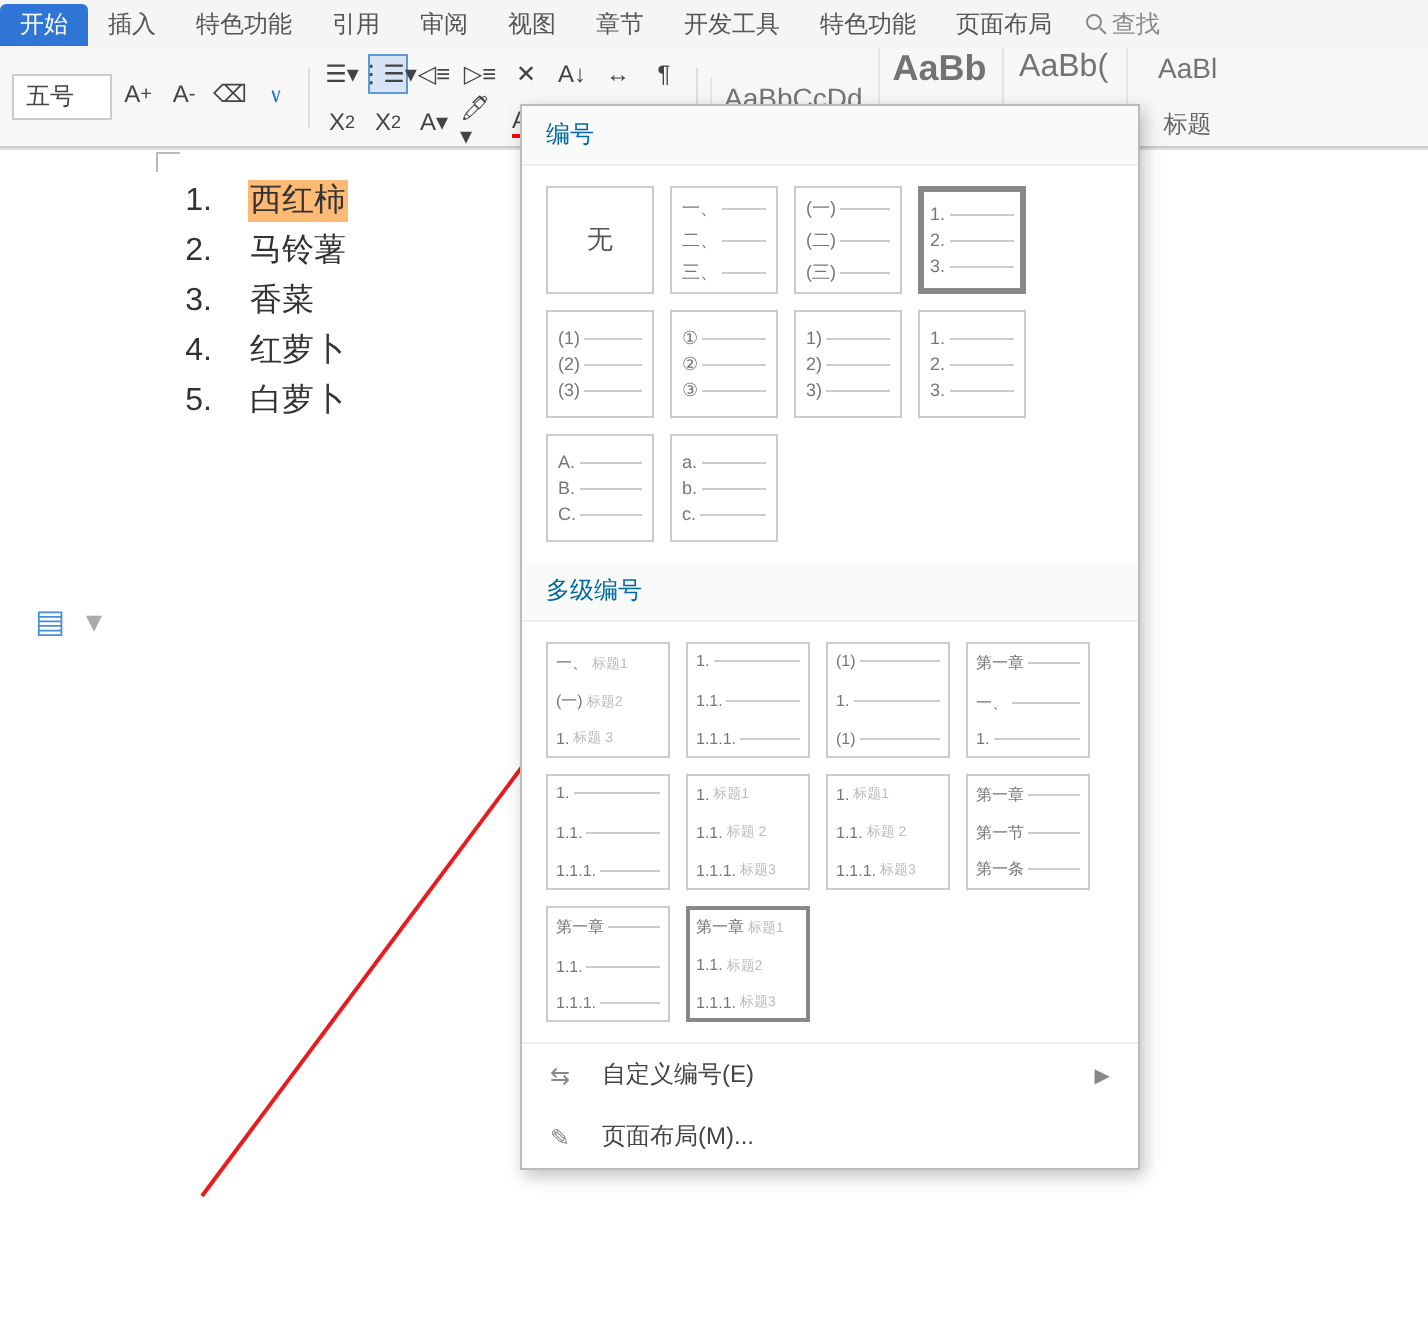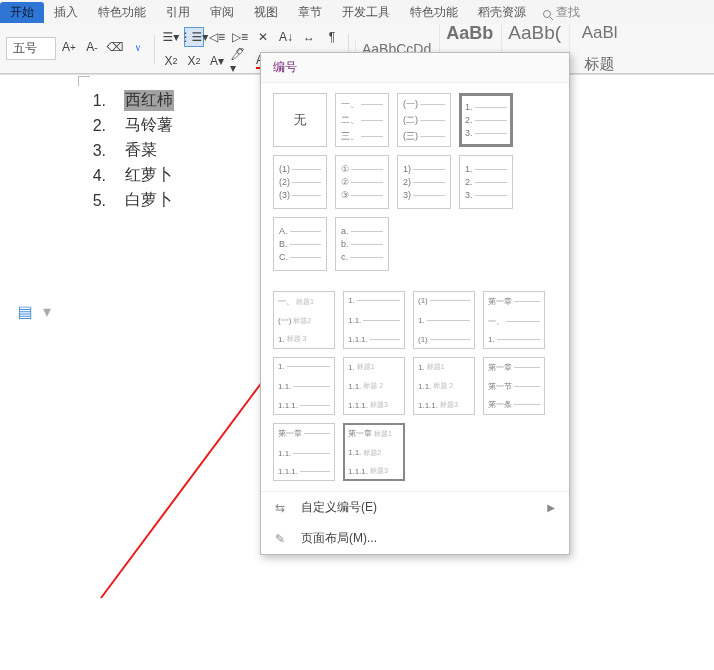--- a/index.html
+++ b/index.html
@@ -1,46 +1,46 @@
 <!DOCTYPE html>
 <html><head>
   <meta charset="utf-8">
   <style>
     * { box-sizing: border-box; margin: 0; padding: 0; }
     body { font-family: "Microsoft YaHei", Arial, sans-serif; background: #fff; width: 714px; height: 670px; overflow: hidden; position: relative; }
     
     .ribbon { background: #f5f5f5; border-bottom: 1px solid #ddd; }
     .tabs { display: flex; align-items: center; height: 24px; font-size: 12px; color: #555; }
     .tab { padding: 2px 10px; cursor: pointer; }
-    .tab.active { background: #2e75d6; color: #0f172a; border-radius: 3px 3px 0 0; }
-    .search { margin-left: 6px; display: flex; align-items: flex-end; color: #888; }
+    .tab.active { background: #2e75d6; color: #ffffff; border-radius: 3px 3px 0 0; }
+    .search { margin-left: 6px; display: flex; align-items: center; color: #888; }
     .search svg { margin-right: 2px; }
     
     .toolbar { display: flex; align-items: center; height: 50px; padding: 4px 6px; gap: 2px; font-size: 12px; color: #444; background: #f7f7f7; border-bottom: 1px solid #ccc; overflow: hidden; }
     .toolbar .group { display: flex; gap: 3px; }
     .toolbar .sep { width: 1px; height: 30px; background: #ddd; margin: 0 4px; }
     .toolbar .btn { display: flex; align-items: center; justify-content: center; width: 20px; height: 20px; cursor: pointer; }
     .style-box { display: flex; flex-direction: column; align-items: center; padding: 2px 6px; border-left: 1px solid #e6e6e6; min-width: 60px; }
     .style-sample { font-size: 14px; color: #737373; }
     .style-sample.bold { font-weight: bold; font-size: 18px; }
-    .style-label { font-size: 15px; color: #666; margin-top: 12px; }
+    .style-label { font-size: 12px; color: #666; margin-top: 12px; }
     
     .doc-area { position: absolute; left: 0; top: 76px; right: 0; bottom: 0; background: #fff; }
     .doc { position: absolute; left: 80px; top: 14px; width: 300px; }
     .doc-ruler { position: absolute; left: 78px; top: 0; width: 12px; height: 10px; border-left: 1px solid #bbb; border-top: 1px solid #bbb; }
     .list-item { display: flex; align-items: center; font-size: 16px; color: #333; margin-bottom: 4px; }
     .list-item .num { width: 26px; text-align: right; margin-right: 18px; }
     .list-item .txt { padding: 0 1px; }
-    .list-item .txt.selected { background: #a3a3a3; }
+    .list-item .txt.selected { background: #fdba74; }
     
     .icon-side { position: absolute; left: 16px; top: 226px; display: flex; gap: 4px; }
     .icon-side .ic { width: 18px; height: 18px; display: flex; align-items: center; justify-content: center; }
     
     .dropdown-panel { position: absolute; left: 260px; top: 52px; width: 310px; background: #fff; border: 1px solid #bbb; box-shadow: 2px 3px 8px rgba(0,0,0,0.25); z-index: 10; }
-    .panel-section-header { font-size: 12px; color: #701a75; padding: 6px 12px; border-bottom: 1px solid #eee; background: #fafafa; }
+    .panel-section-header { font-size: 12px; color: #0369a1; padding: 6px 12px; border-bottom: 1px solid #eee; background: #fafafa; }
     .numbering-grid { display: flex; flex-wrap: wrap; gap: 8px; padding: 10px 12px; }
     .num-option { width: 54px; height: 54px; border: 1px solid #ccc; background: #fff; font-size: 9px; color: #777; padding: 4px 5px; display: flex; flex-direction: column; justify-content: center; gap: 3px; cursor: pointer; }
     .num-option.none { align-items: center; justify-content: center; font-size: 13px; color: #555; }
     .num-option.selected { border: 3px solid #888; padding: 2px 3px; }
     .num-option .line { display: flex; align-items: center; gap: 2px; }
     .num-option .line .lbl { flex-shrink: 0; }
     .num-option .line .dash { flex: 1; height: 1px; background: #ccc; }
     
     .multi-grid { display: flex; flex-wrap: wrap; gap: 8px; padding: 10px 12px; }
     .multi-option { width: 62px; height: 58px; border: 1px solid #ccc; background: #fff; font-size: 8px; color: #777; padding: 4px 4px; display: flex; flex-direction: column; justify-content: space-between; cursor: pointer; }
@@ -68,21 +68,21 @@
   <div class="tabs">
     <span class="tab active">开始</span>
     <span class="tab">插入</span>
     <span class="tab">特色功能</span>
     <span class="tab">引用</span>
     <span class="tab">审阅</span>
     <span class="tab">视图</span>
     <span class="tab">章节</span>
     <span class="tab">开发工具</span>
     <span class="tab">特色功能</span>
-    <span class="tab">稻壳资源</span>
+    <span class="tab">页面布局</span>
     <span class="search">
       <svg width="12" height="12" viewBox="0 0 12 12">
           <circle cx="5" cy="5" r="3.5" fill="none" stroke="#888" stroke-width="1"></circle>
           <line x1="8" y1="8" x2="11" y2="11" stroke="#888" stroke-width="1"></line>
         </svg>
       <span>查找</span>
     </span>
   </div>
 
   <div class="toolbar">
@@ -115,25 +115,25 @@
     </div>
     <div class="sep"></div>
     <div class="style-box">
       <span class="style-sample">AaBbCcDd</span>
     </div>
     <div class="style-box">
       <span class="style-sample bold">AaBb</span>
       <span class="style-label">标题 1</span>
     </div>
     <div class="style-box">
-      <span class="style-sample" style="font-size:19px">AaBb(</span>
+      <span class="style-sample" style="font-size:16px">AaBb(</span>
       <span class="style-label">标题 2</span>
     </div>
     <div class="style-box">
-      <span class="style-sample" style="font-size:17px">AaBl</span>
+      <span class="style-sample" style="font-size:14px">AaBl</span>
       <span class="style-label">标题</span>
     </div>
   </div>
 </div>
 
 <div class="doc-area">
   <div class="doc-ruler"></div>
   <div class="icon-side">
     <span class="ic" style="color:#4a90d9">▤</span>
     <span class="ic" style="color:#aaa">▾</span>
@@ -288,20 +288,21 @@
         <div class="line">
           <span class="lbl">b.</span>
           <span class="dash"></span>
         </div>
         <div class="line">
           <span class="lbl">c.</span>
           <span class="dash"></span>
         </div>
       </div>
     </div>
+  <div class="panel-section-header">多级编号</div>
   <div class="multi-grid" id="multi-grid">
       <div class="multi-option">
         <div class="mline">
           <span class="mlbl">一、</span>
           <span class="mtxt">标题1</span>
         </div>
         <div class="mline">
           <span class="mlbl">(一)</span>
           <span class="mtxt">标题2</span>
         </div>

